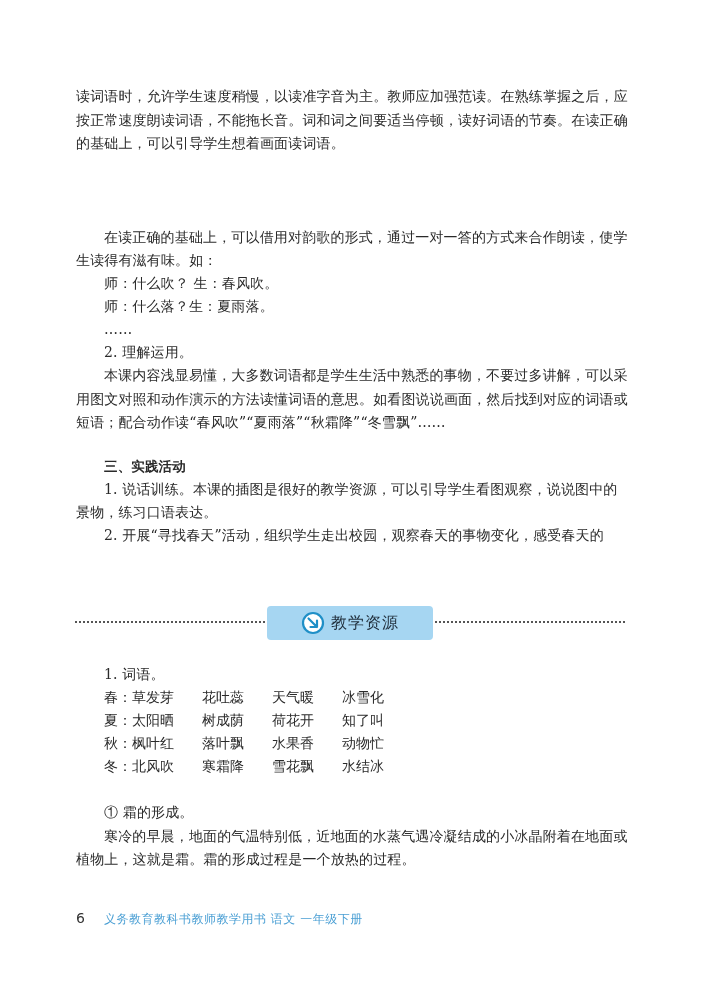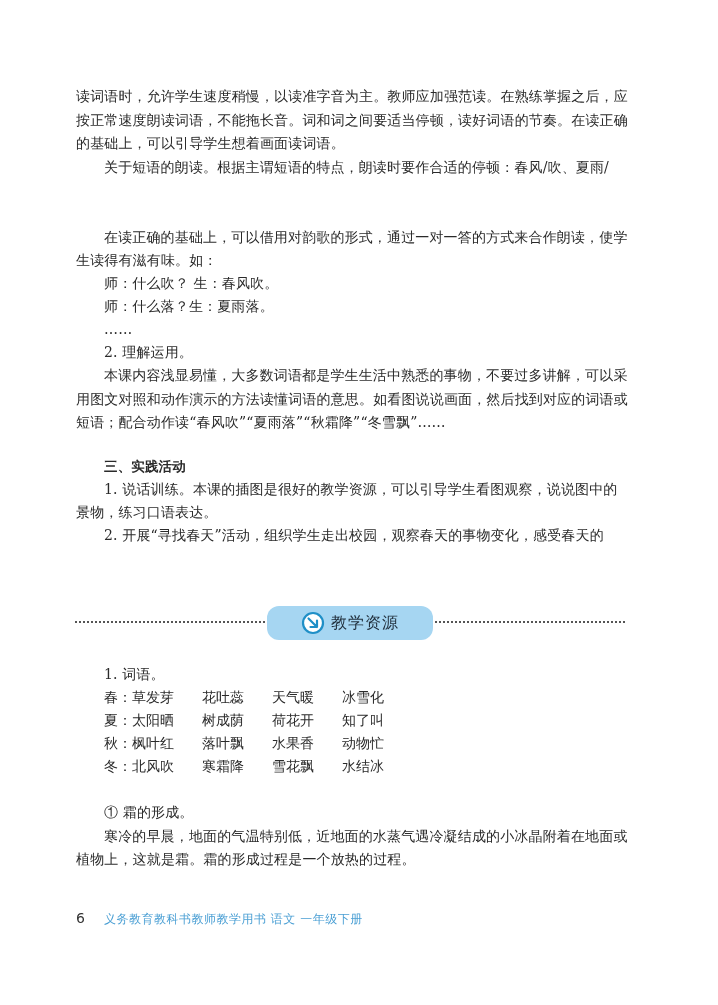--- a/index.html
+++ b/index.html
@@ -16,21 +16,21 @@
     letter-spacing: 0.15px;
   }
   .ind { left: 104px; width: 524px; }
   .heading { font-family: "DejaVu Sans", "Liberation Sans", sans-serif; font-weight: bold; font-size: 13.5px; }
   .divider {
     position: absolute; top: 617px; height: 0;
     border-top: 2px dotted #555;
   }
   .banner {
     position: absolute; left: 267px; top: 602px; width: 166px; height: 34px;
-    background: #a6d6f2; border-radius: 12px;
+    background: #a6d6f2; border-radius: 4px;
     display: flex; align-items: center; justify-content: center; gap: 6px;
   }
   .banner-icon { width: 24px; height: 24px; display: inline-block; }
   .banner-title {
     font-family: "DejaVu Sans", "Liberation Sans", sans-serif;
     font-size: 16px; color: #1f2d3a; letter-spacing: 1px;
   }
   .vocab-row { position: absolute; left: 104px; font-size: 14px; line-height: 20px; white-space: nowrap; }
   .vocab-row span { position: absolute; top: 0; }
   .footer-num {
@@ -44,21 +44,20 @@
   }
 </style>
 </head>
 <body>
 
 <div class="page">
 
   <div class="ln" style="top:82px">读词语时，允许学生速度稍慢，以读准字音为主。教师应加强范读。在熟练掌握之后，应</div>
   <div class="ln" style="top:106px">按正常速度朗读词语，不能拖长音。词和词之间要适当停顿，读好词语的节奏。在读正确</div>
   <div class="ln" style="top:129px">的基础上，可以引导学生想着画面读词语。</div>
-  <div class="ln ind" style="top:153px">关于短语的朗读。根据主谓短语的特点，朗读时要作合适的停顿：春风/吹、夏雨/</div>
   <div class="ln ind" style="top:223px">在读正确的基础上，可以借用对韵歌的形式，通过一对一答的方式来合作朗读，使学</div>
   <div class="ln" style="top:246px">生读得有滋有味。如：</div>
   <div class="ln ind" style="top:269px">师：什么吹？ 生：春风吹。</div>
   <div class="ln ind" style="top:292px">师：什么落？生：夏雨落。</div>
   <div class="ln ind" style="top:315px">……</div>
   <div class="ln ind" style="top:338px">2. 理解运用。</div>
   <div class="ln ind" style="top:361px">本课内容浅显易懂，大多数词语都是学生生活中熟悉的事物，不要过多讲解，可以采</div>
   <div class="ln" style="top:385px">用图文对照和动作演示的方法读懂词语的意思。如看图说说画面，然后找到对应的词语或</div>
   <div class="ln" style="top:408px">短语；配合动作读“春风吹”“夏雨落”“秋霜降”“冬雪飘”……</div>
 

